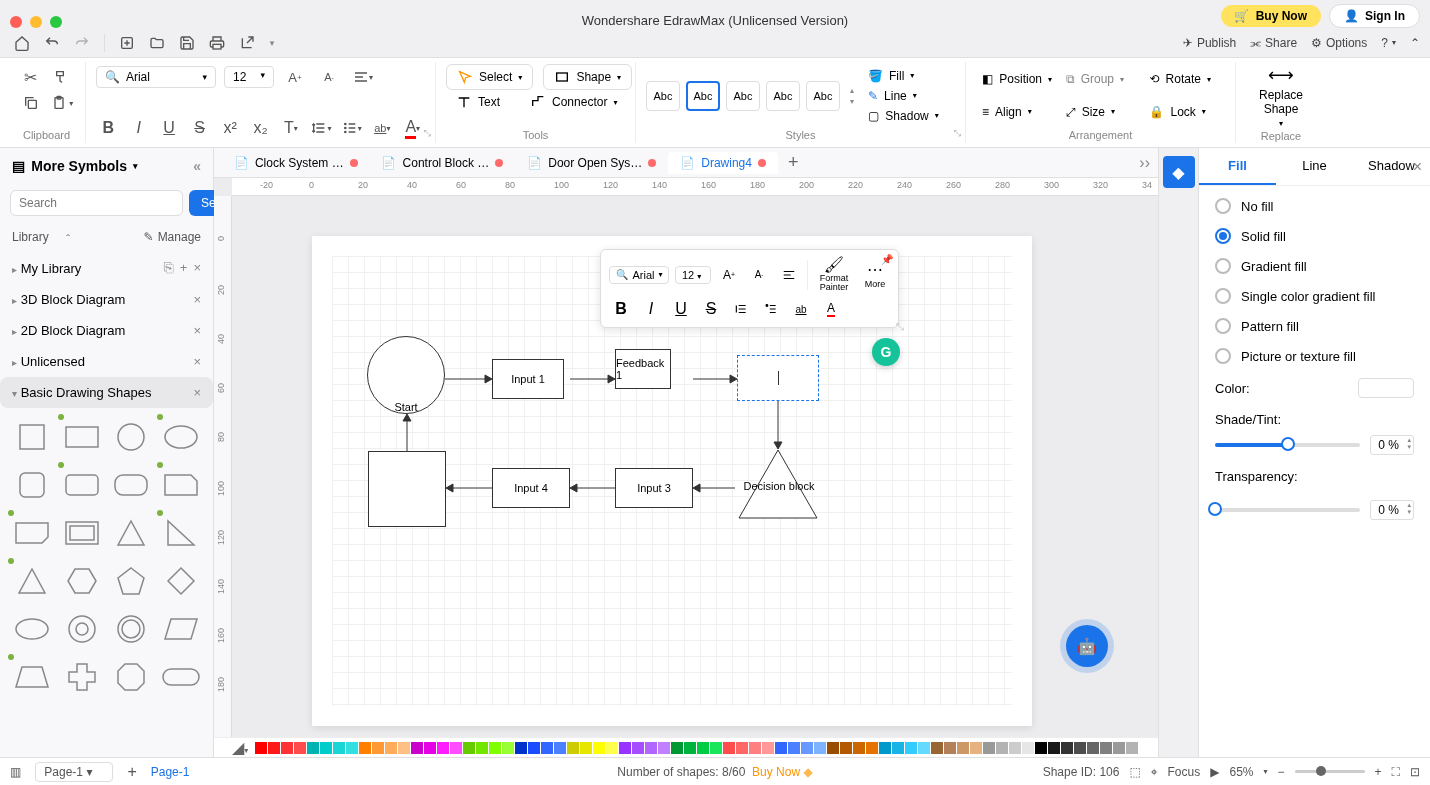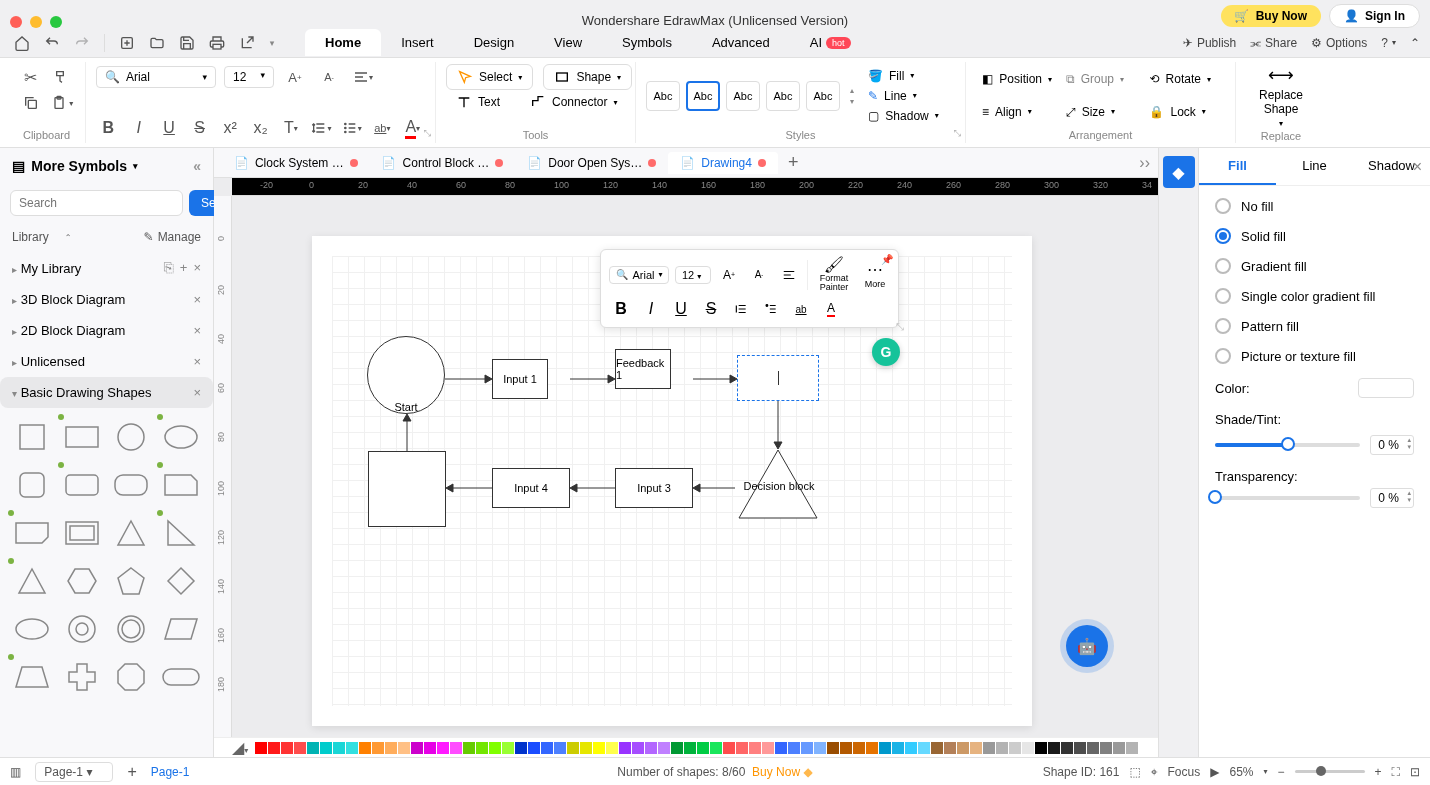--- a/index.html
+++ b/index.html
@@ -51,21 +51,21 @@
 .lib-cat .arrow { font-size: 10px; color: #888; }
 .shapes-grid { display: grid; grid-template-columns: repeat(4, 1fr); gap: 6px; padding: 8px 10px; }
 .shape-cell { height: 42px; display: flex; align-items: center; justify-content: center; cursor: pointer; position: relative; }
 .shape-cell svg { stroke: #888; fill: none; stroke-width: 1.5; }
 .link-dot { position: absolute; width: 6px; height: 6px; background: #7cb342; border-radius: 50%; top: -2px; left: -2px; }
 .canvas-wrap { flex: 1; display: flex; flex-direction: column; background: #ececee; position: relative; }
 .doc-tabs { height: 30px; background: #f8f8fa; display: flex; align-items: center; padding: 0 8px; border-bottom: 1px solid #e0e0e0; }
 .doc-tab { display: flex; align-items: center; gap: 6px; padding: 4px 12px; font-size: 12px; cursor: pointer; border-radius: 4px 4px 0 0; max-width: 160px; }
 .doc-tab.active { background: #fff; color: #1a73e8; font-weight: 500; }
 .unsaved-dot { width: 8px; height: 8px; background: #ff6b6b; border-radius: 50%; }
-.ruler-h { height: 18px; background: #000000; border-bottom: 1px solid #ddd; position: relative; font-size: 9px; color: #888; overflow: hidden; margin-left: 18px; }
+.ruler-h { height: 18px; background: #ffffff; border-bottom: 1px solid #ddd; position: relative; font-size: 9px; color: #888; overflow: hidden; margin-left: 18px; }
 .ruler-h span { position: absolute; top: 2px; }
 .canvas-body { flex: 1; display: flex; position: relative; overflow: hidden; }
 .ruler-v { width: 18px; background: #f8f8fa; border-right: 1px solid #ddd; position: relative; font-size: 9px; color: #888; }
 .ruler-v span { position: absolute; left: 2px; writing-mode: vertical-rl; transform: rotate(180deg); }
 .canvas { flex: 1; position: relative; background: #ececee; overflow: hidden; }
 .page { position: absolute; left: 80px; top: 40px; width: 720px; height: 490px; background: #fff; box-shadow: 0 2px 8px rgba(0,0,0,0.1); }
 .grid-overlay { position: absolute; inset: 20px; background-image: linear-gradient(#f0f0f0 1px, transparent 1px), linear-gradient(90deg, #f0f0f0 1px, transparent 1px); background-size: 16px 16px; }
 .shape { position: absolute; display: flex; align-items: center; justify-content: center; font-size: 11px; background: #fff; }
 .shape.circle { border: 1px solid #333; border-radius: 50%; align-items: flex-end; }
 .shape.rect { border: 1px solid #333; }
@@ -176,32 +176,20 @@
       </svg>
     </div>
   <div class="icon-btn">
       <svg class="ico" viewBox="0 0 24 24" fill="none" stroke="currentColor" stroke-width="2">
         <path d="M14 3h7v7M21 3l-9 9M5 5v14h14"></path>
       </svg>
     </div>
   <div class="icon-btn" style="width:14px">
       <span style="font-size:9px;color:#888">▾</span>
     </div>
-  <div class="menu-tabs">
-    <div class="menu-tab active">Home</div>
-    <div class="menu-tab">Insert</div>
-    <div class="menu-tab">Design</div>
-    <div class="menu-tab">View</div>
-    <div class="menu-tab">Symbols</div>
-    <div class="menu-tab">Advanced</div>
-    <div class="menu-tab ai-tab">
-      <span>AI</span>
-      <span class="hot-badge">hot</span>
-    </div>
-  </div>
   <div class="menubar-right">
     <div class="mitem">
         <span>✈</span>
         <span>Publish</span>
       </div>
     <div class="mitem">
         <span>⫘</span>
         <span>Share</span>
       </div>
     <div class="mitem">
@@ -664,21 +652,21 @@
           <span style="top: 432px;">160</span>
           <span style="top: 481px;">180</span>
         </div>
       <div class="canvas">
         <div class="page">
           <div class="grid-overlay"></div>
 
           <div class="shape circle" style="left:55px;top:100px;width:78px;height:78px">
               <span>Start</span>
             </div>
-          <div class="shape rect" style="left:180px;top:123px;width:56px;height:40px">
+          <div class="shape rect" style="left:180px;top:123px;width:72px;height:40px">
               <span>Input 1</span>
             </div>
           <div class="shape rect" style="left:303px;top:113px;width:56px;height:40px">
               <span>Feedback 1</span>
             </div>
           <div class="shape selected" style="left:425px;top:119px;width:82px;height:46px">
               <div class="cursor-blink"></div>
             </div>
           <div class="shape rect" style="left:56px;top:215px;width:78px;height:76px"></div>
           <div class="shape rect" style="left:180px;top:232px;width:78px;height:40px">
@@ -912,21 +900,21 @@
               <div class="slider-fill" style="width:50%"></div>
               <div class="slider-thumb" style="left:50%"></div>
             </div>
           <div class="slider-val"><span>0 %</span><div class="spinner-arrows">
                 <span>▴</span>
                 <span>▾</span>
               </div></div>
         </div>
       </div>
       <div>
-        <div style="margin-bottom:4px">Transparency:</div>
+        <div style="margin-bottom:16px">Transparency:</div>
         <div class="slider-row">
           <div class="slider-track">
               <div class="slider-thumb" style="left:0%"></div>
             </div>
           <div class="slider-val"><span>0 %</span><div class="spinner-arrows">
                 <span>▴</span>
                 <span>▾</span>
               </div></div>
         </div>
       </div>
@@ -936,21 +924,21 @@
 
 <div class="statusbar">
   <span>▥</span>
   <span class="page-select"><span>Page-1</span> ▾</span>
   <span style="font-size:16px;cursor:pointer">+</span>
   <span class="page-tab-active">Page-1</span>
   <div class="sb-center">
     <span><span>Number of shapes: 8/60</span> &nbsp;<span class="buy-now-link">Buy Now</span> <span style="color:#ffb84d">◆</span></span>
   </div>
   <div class="sb-right">
-    <span>Shape ID: 161</span>
+    <span>Shape ID: 106</span>
     <span>⬚</span>
     <span>⌖</span>
     <span>Focus</span>
     <span>▶</span>
     <span>65%</span>
       <span style="font-size:8px">▾</span>
     <span style="cursor:pointer">−</span>
     <div class="zoom-slider">
         <div class="zoom-thumb"></div>
       </div>

